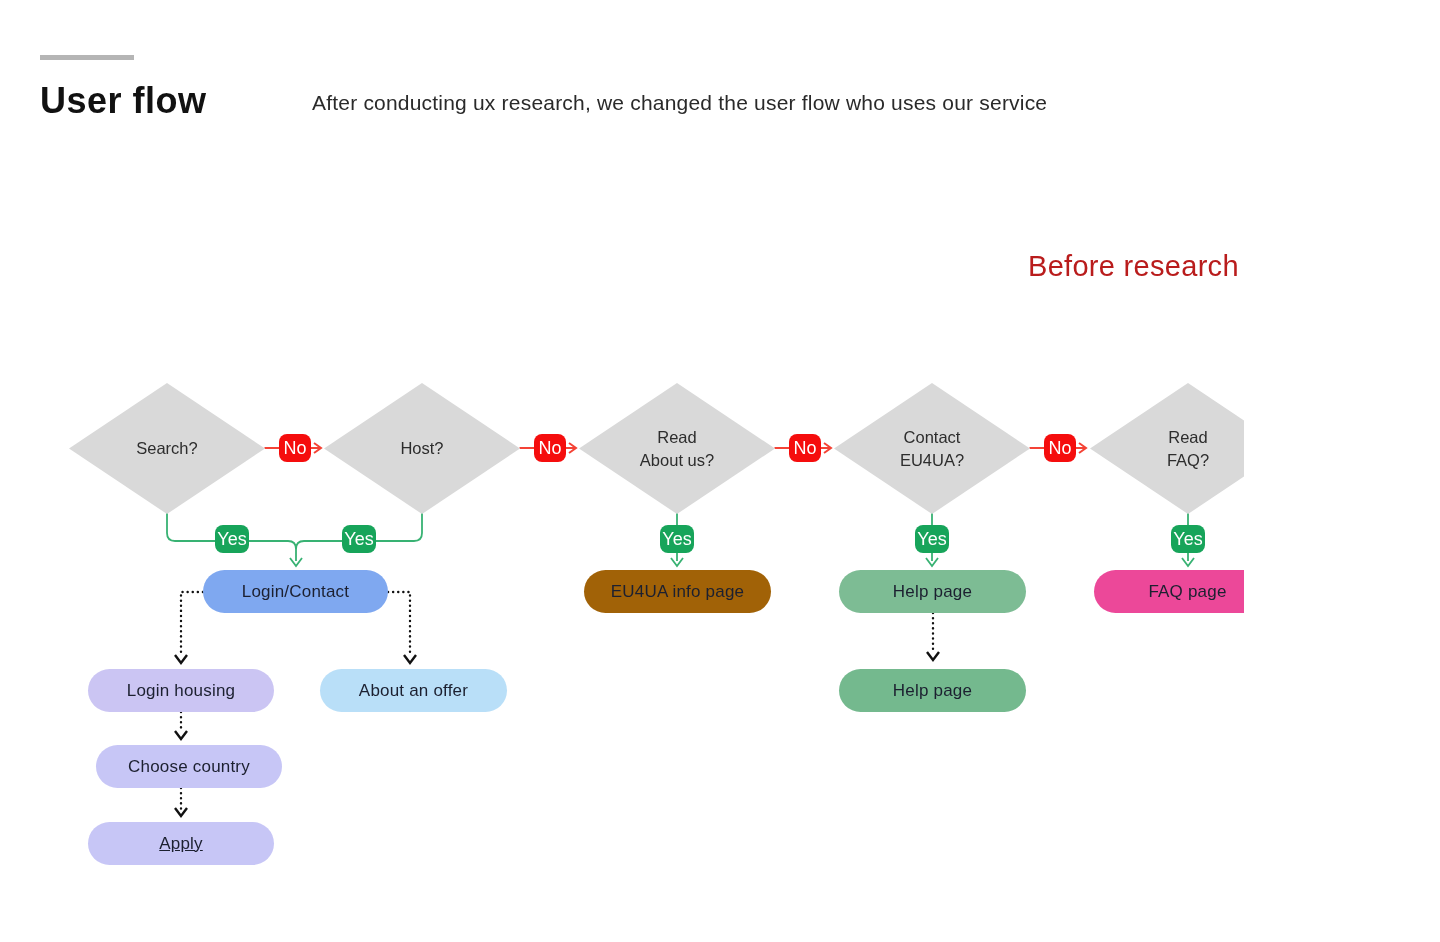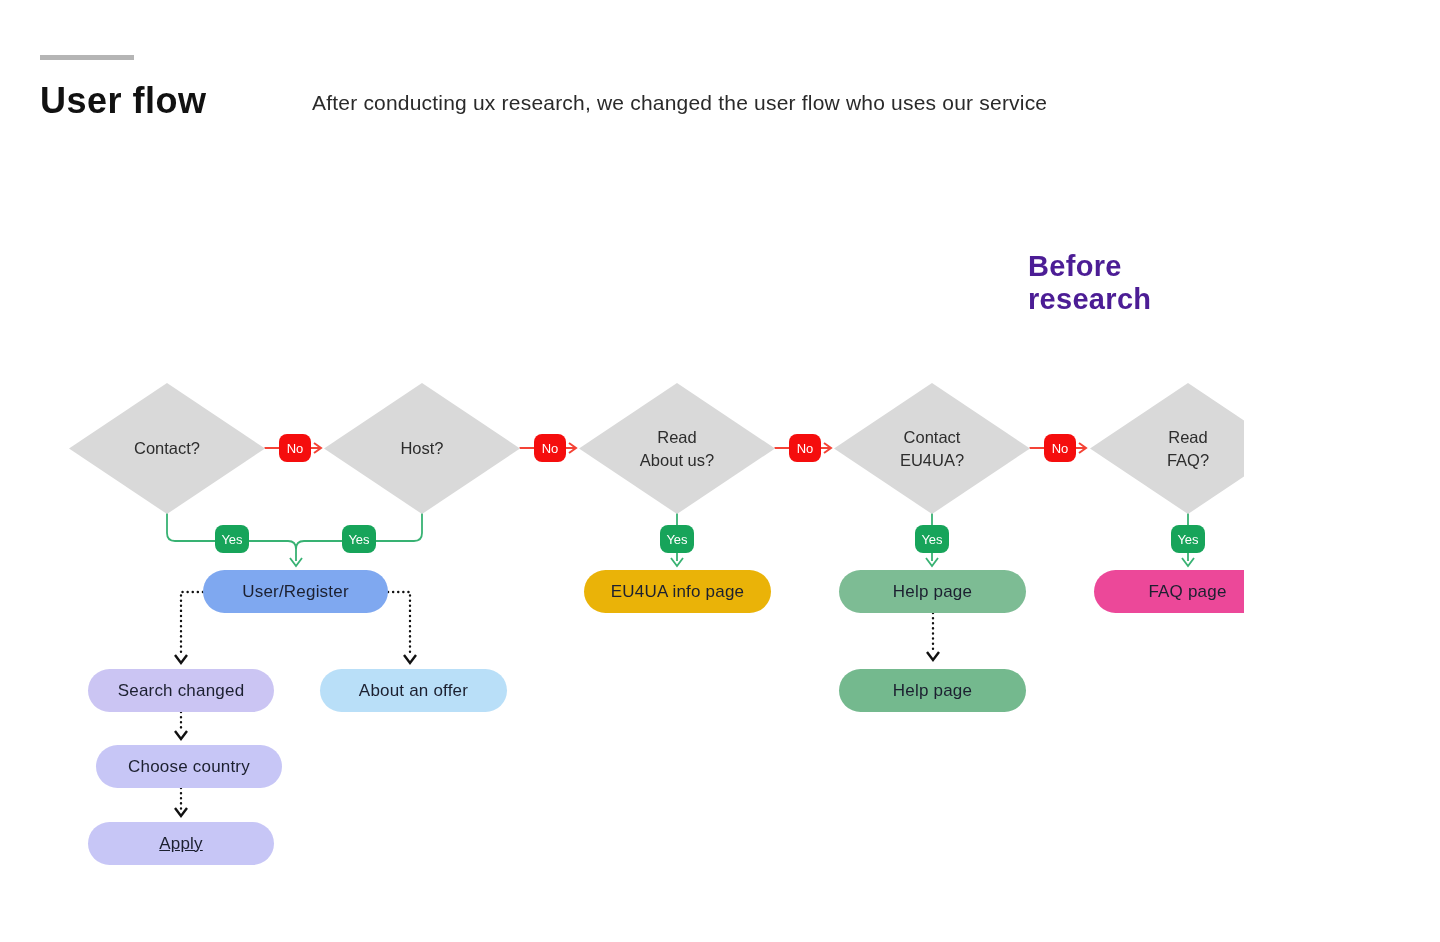--- a/index.html
+++ b/index.html
@@ -3,46 +3,46 @@
 <meta charset="utf-8">
 <style>
   html,body{margin:0;padding:0;background:#ffffff;}
   .canvas{position:relative;width:1244px;height:942px;background:#ffffff;overflow:hidden;
           font-family:"Liberation Sans",sans-serif;color:#1f1f1f;}
 
   
   .accent-bar{position:absolute;left:40px;top:55px;width:94px;height:5px;background:#b5b5b5;}
   .page-title{position:absolute;left:40px;top:80px;font-size:36px;font-weight:700;letter-spacing:.5px;color:#111;}
   .page-subtitle{position:absolute;left:286px;top:91px;font-size:21px;font-weight:400;color:#2a2a2a;letter-spacing:.2px;margin-left:26px;}
-  .section-label{position:absolute;left:1028px;top:250px;font-size:29px;font-weight:700;letter-spacing:.3px;color:#4c1d95;}
+  .section-label{position:absolute;left:1028px;top:250px;font-size:29px;font-weight:400;letter-spacing:.3px;color:#b91c1c;}
 
   
   svg.wires{position:absolute;left:0;top:0;z-index:1;}
   .red-wire{stroke:#f44336;stroke-width:2;fill:none;}
   .green-wire{stroke:#38b273;stroke-width:1.8;fill:none;}
   .dot-wire{stroke:#111111;stroke-width:2.4;fill:none;stroke-dasharray:.1 5;stroke-linecap:round;}
   .dot-head{stroke:#111111;stroke-width:2.4;fill:none;stroke-linejoin:miter;}
 
   
   .diamond{position:absolute;top:383px;width:196px;height:131px;background:#d9d9d9;
            clip-path:polygon(50% 0,100% 50%,50% 100%,0 50%);
            display:flex;align-items:center;justify-content:center;text-align:center;z-index:2;}
   .diamond .label{font-size:16.5px;line-height:1.35;color:#2d2d2d;white-space:pre-line;}
 
   
   .badge{position:absolute;display:flex;align-items:center;justify-content:center;
-         color:#ffffff;font-size:13px;z-index:3;border-radius:8px;}
+         color:#ffffff;font-size:18px;z-index:3;border-radius:8px;}
   .badge.no{width:32px;height:28px;top:434px;background:#f50d0d;}
   .badge.yes{width:34px;height:28px;top:525px;background:#17a45a;}
 
   
   .pill{position:absolute;height:43px;border-radius:22px;display:flex;align-items:center;
         justify-content:center;font-size:17px;color:#1c2030;z-index:2;letter-spacing:.2px;}
   .pill-login{left:203px;top:570px;width:185px;background:#7fa8f0;}
-  .pill-eu4ua{left:584px;top:570px;width:187px;background:#eab308;}
+  .pill-eu4ua{left:584px;top:570px;width:187px;background:#a16207;}
   .pill-help1{left:839px;top:570px;width:187px;background:#7dbc94;}
   .pill-faq{left:1094px;top:570px;width:187px;background:#ec4899;}
   .pill-search{left:88px;top:669px;width:186px;background:#cbc5f3;}
   .pill-offer{left:320px;top:669px;width:187px;background:#b9dff8;}
   .pill-help2{left:839px;top:669px;width:187px;background:#74b98e;}
   .pill-choose{left:96px;top:745px;width:186px;background:#c7c6f6;}
   .pill-apply{left:88px;top:822px;width:186px;background:#c7c6f6;text-decoration:underline;}
 </style>
 </head>
 <body>
@@ -108,21 +108,21 @@
       <path class="dot-wire" d="M181 788 V 809"></path>
         <path class="dot-head" d="M175 808 L 181 816 L 187 808"></path>
     </g>
     <g>
       <path class="dot-wire" d="M933 613 V 653"></path>
         <path class="dot-head" d="M927 652 L 933 660 L 939 652"></path>
     </g>
   </svg>
 
   <div class="diamond" style="left:69px">
-    <span class="label">Contact?</span>
+    <span class="label">Search?</span>
   </div>
   <div class="diamond" style="left:324px">
     <span class="label">Host?</span>
   </div>
   <div class="diamond" style="left:579px">
     <span class="label">Read
 About us?</span>
   </div>
   <div class="diamond" style="left:834px">
     <span class="label">Contact
@@ -137,23 +137,23 @@
   <div class="badge no" style="left:534px">No</div>
   <div class="badge no" style="left:789px">No</div>
   <div class="badge no" style="left:1044px">No</div>
 
   <div class="badge yes" style="left:215px">Yes</div>
   <div class="badge yes" style="left:342px">Yes</div>
   <div class="badge yes" style="left:660px">Yes</div>
   <div class="badge yes" style="left:915px">Yes</div>
   <div class="badge yes" style="left:1171px">Yes</div>
 
-  <div class="pill pill-login">User/Register</div>
+  <div class="pill pill-login">Login/Contact</div>
   <div class="pill pill-eu4ua">EU4UA info page</div>
   <div class="pill pill-help1">Help page</div>
   <div class="pill pill-faq">FAQ page</div>
-  <div class="pill pill-search">Search changed</div>
+  <div class="pill pill-search">Login housing</div>
   <div class="pill pill-offer">About an offer</div>
   <div class="pill pill-help2">Help page</div>
   <div class="pill pill-choose">Choose country</div>
   <div class="pill pill-apply">Apply</div>
 
 </div>
 
 </body></html>

